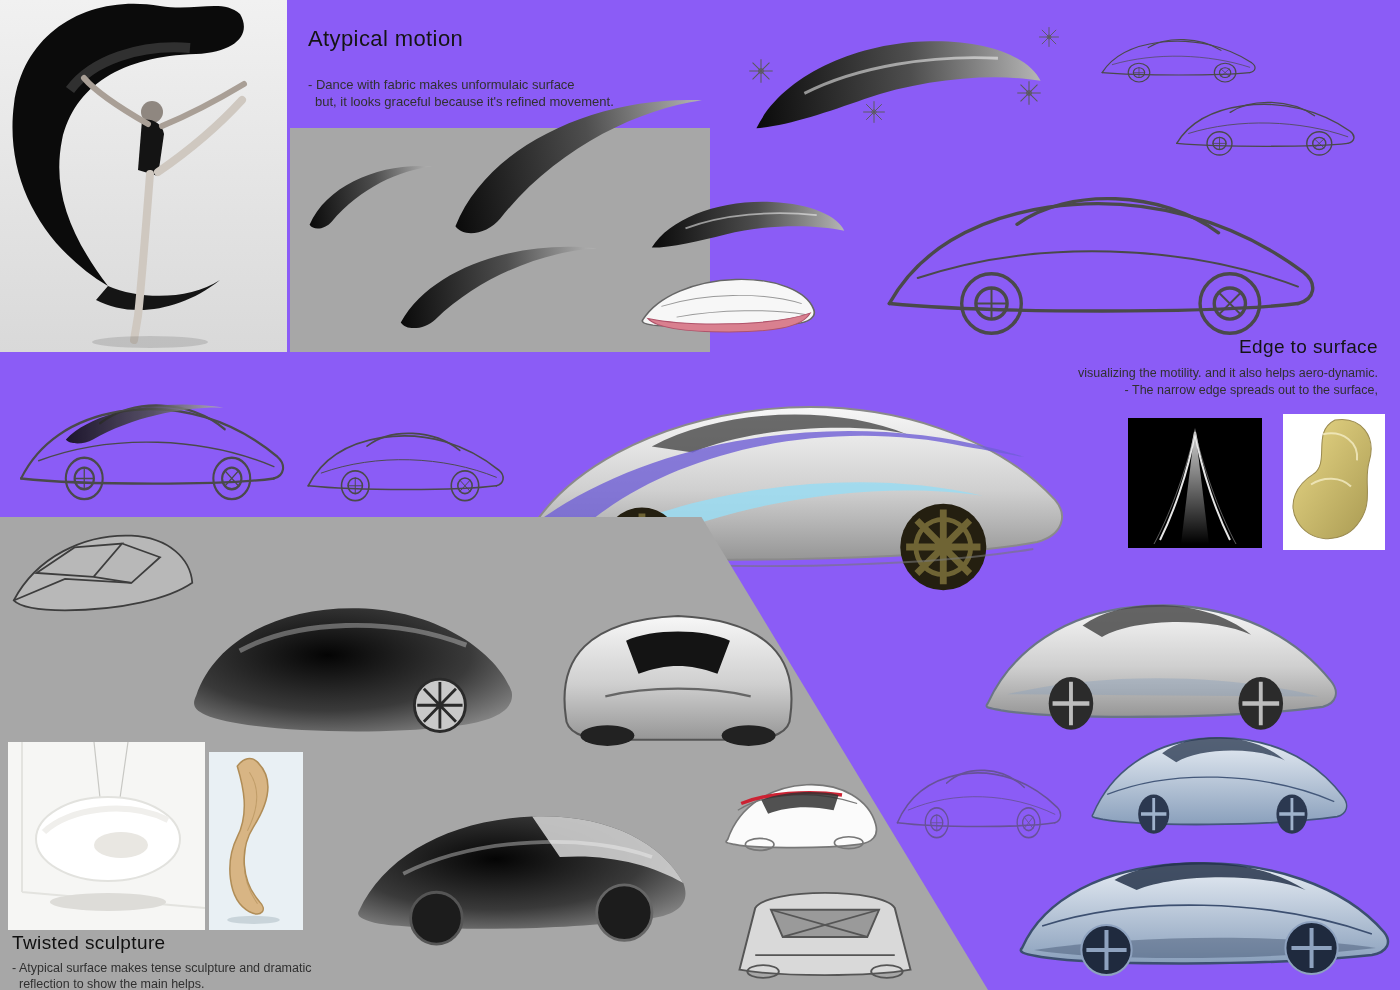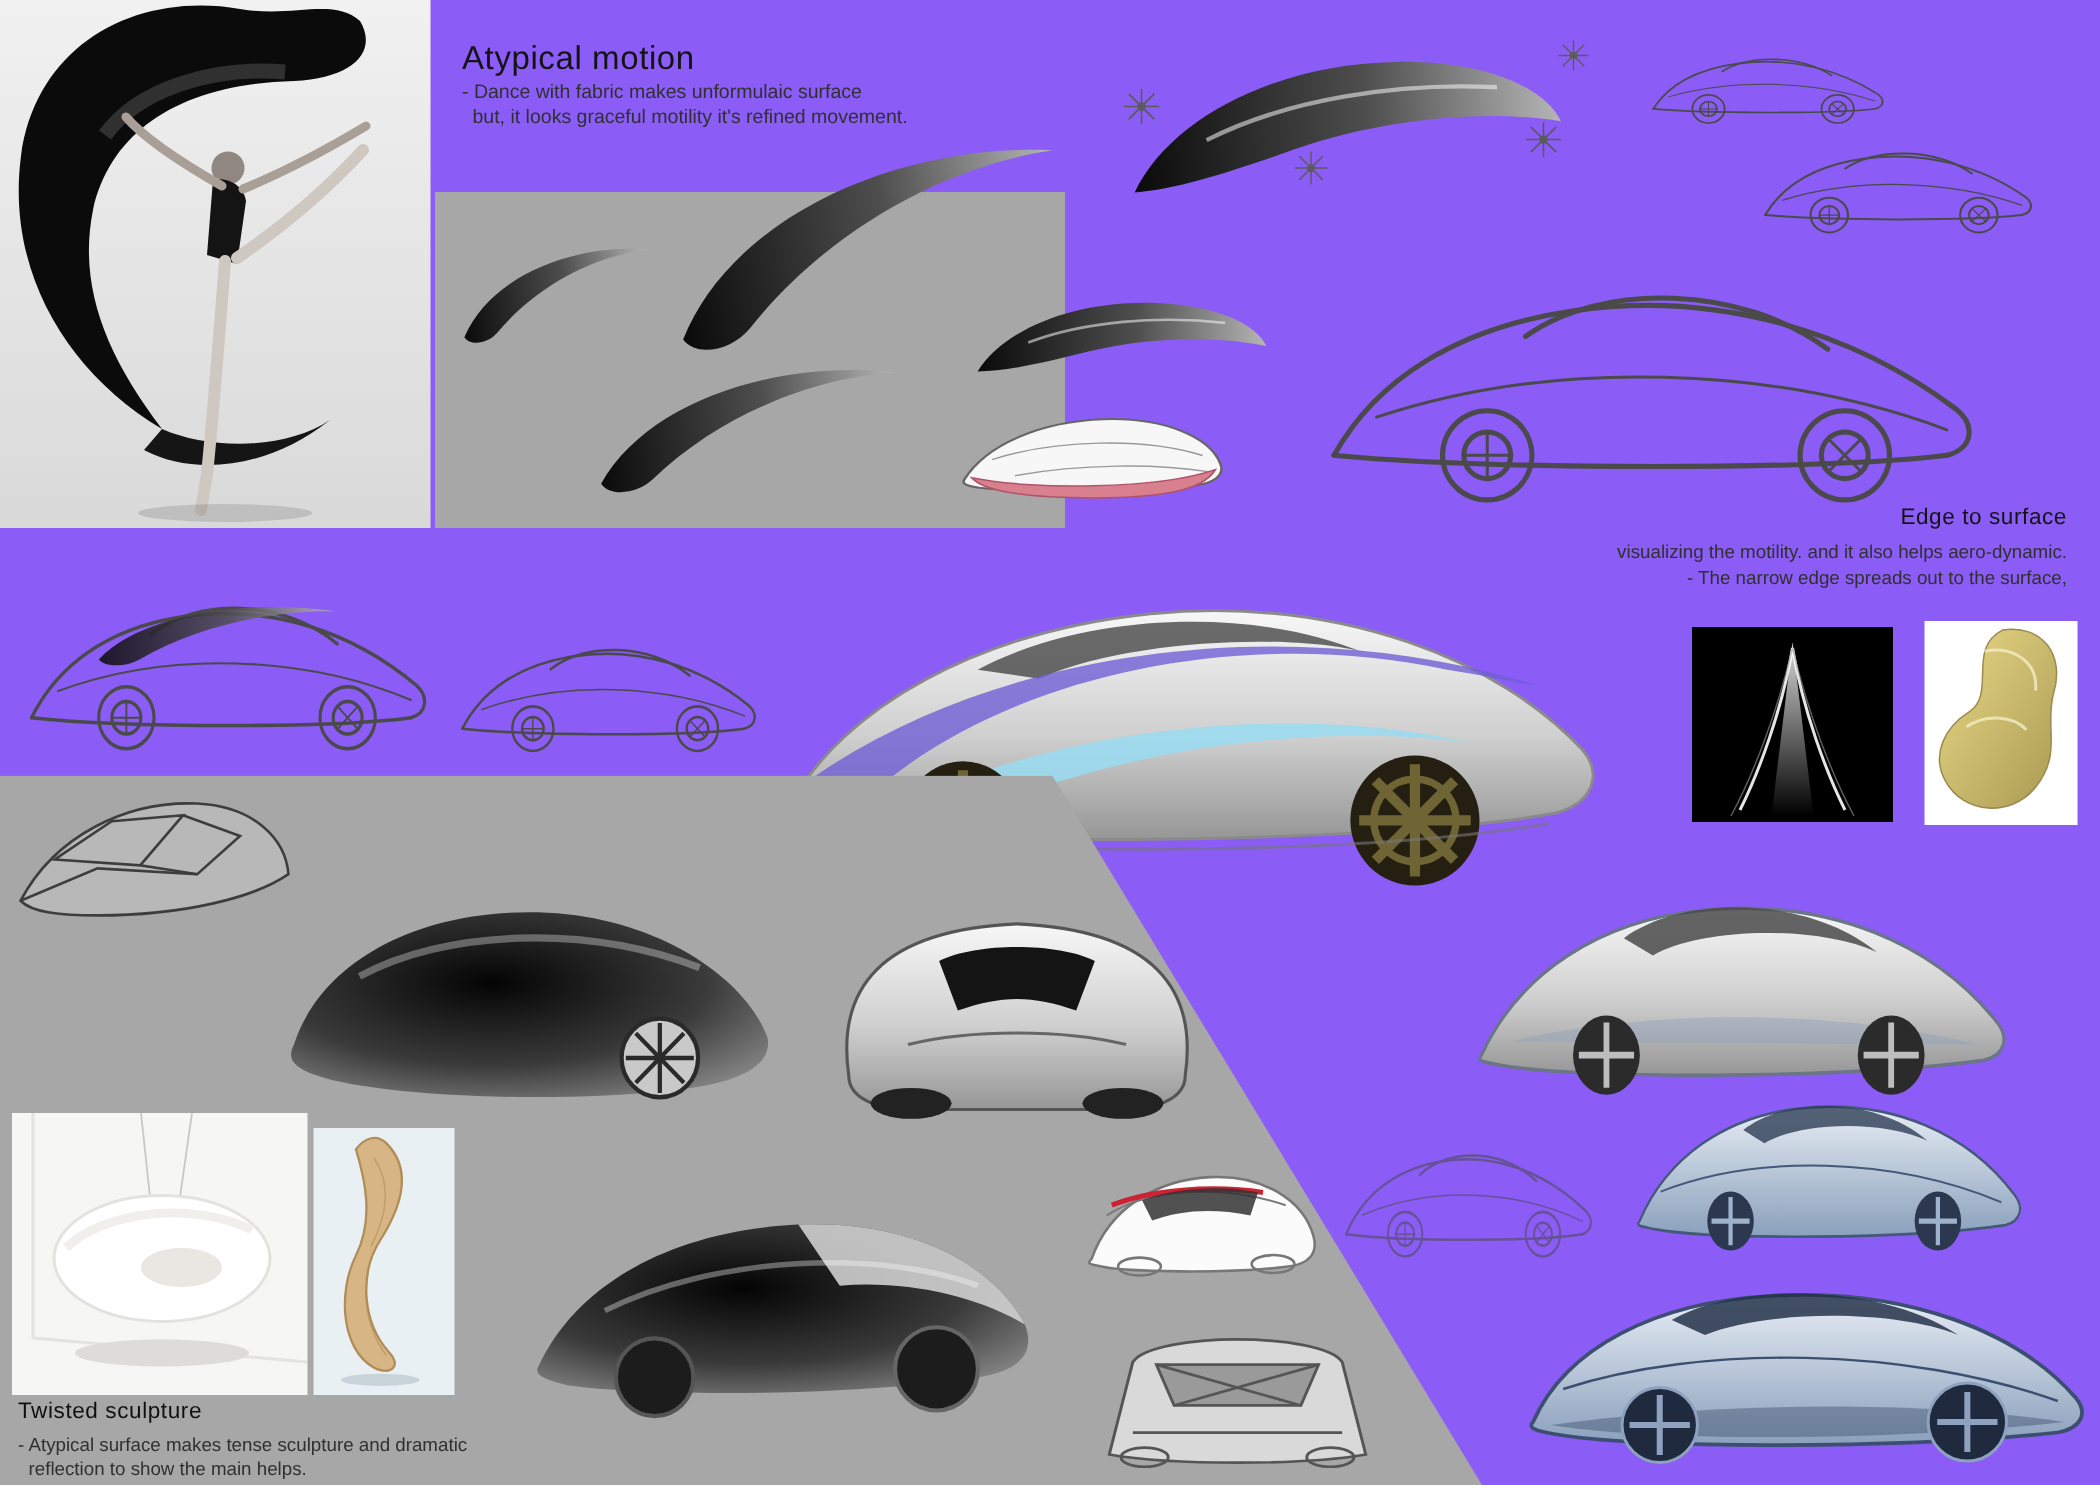--- a/index.html
+++ b/index.html
@@ -5,21 +5,21 @@
   *{margin:0;padding:0;box-sizing:border-box}
   html,body{background:#fff}
   body{font-family:"Liberation Sans",sans-serif;color:#222}
   .board{position:relative;width:1400px;height:990px;background:#8b5cf6;overflow:hidden}
   .abs{position:absolute}
   .sketch{position:absolute}
   .sketch svg{width:100%;height:100%;display:block;overflow:visible}
   .photo{position:absolute;overflow:hidden}
   .photo svg{width:100%;height:100%;display:block}
   .title{font-size:22px;font-weight:400;letter-spacing:.4px;color:#141414}
-  .title.small{font-size:15px}
+  .title.small{font-size:19px}
   .copy{font-size:13px;line-height:17px;color:#303030}
   .copy .indent{margin-left:7px}
   .right{text-align:right}
   .gray-panel{position:absolute;background:#a7a7a7}
   .gray-region{position:absolute;left:0;top:517px;width:988px;height:473px;background:#a7a7a7;
     clip-path:polygon(0 0,71% 0,100% 100%,0 100%)}
   .faint{opacity:.55}
 </style>
 </head>
 <body>
@@ -122,23 +122,23 @@
       <path d="M142,120 C150,118 162,122 164,134 L158,176 L138,170 Z" fill="#141414"></path>
       <path d="M148,124 C120,108 96,92 84,78 M162,126 C196,112 224,96 244,84" stroke="#a99f96" stroke-width="6" fill="none" stroke-linecap="round"></path>
       <path d="M158,172 C190,150 220,124 242,100" stroke="#cfc8c0" stroke-width="8" fill="none" stroke-linecap="round"></path>
       <path d="M150,174 C146,226 142,278 138,316 L134,340" stroke="#cfc8c0" stroke-width="8" fill="none" stroke-linecap="round"></path>
       <ellipse cx="150" cy="342" rx="58" ry="6" fill="rgba(0,0,0,.12)"></ellipse>
     </svg>
   </div>
 
   <div class="abs" style="left:308px;top:26px">
     <div class="title">Atypical motion</div>
-    <div class="copy" style="margin-top:0">
+    <div class="copy" style="margin-top:24px">
       <div>- Dance with fabric makes unformulaic surface</div>
-      <div class="indent">but, it looks graceful motility it's refined movement.</div>
+      <div class="indent">but, it looks graceful because it's refined movement.</div>
     </div>
   </div>
 
   <div class="gray-panel" style="left:290px;top:128px;width:420px;height:224px"></div>
 
   <div class="sketch" style="left:303px;top:163px;width:138px;height:66px;transform:rotate(-8deg)">
     <svg viewBox="0 0 260 120" preserveAspectRatio="none">
         <use href="#swoosh"></use>
       </svg>
   </div>

